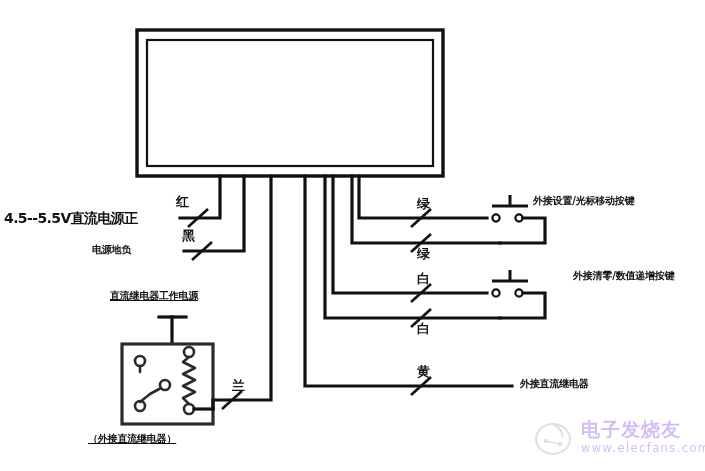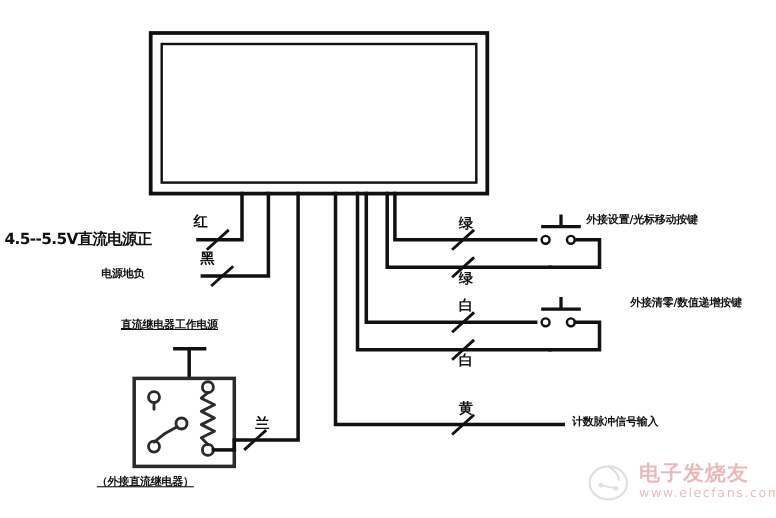--- a/index.html
+++ b/index.html
@@ -100,21 +100,21 @@
     bottom: 4px;
     width: 170px;
     height: 62px;
     opacity: 0.30;
     pointer-events: none;
   }
   .wm-text {
     position: absolute;
     left: 52px;
     font-family: "DejaVu Sans", "Liberation Sans", sans-serif;
-    color: #b91c1c;
+    color: #6d28d9;
     white-space: nowrap;
   }
   .wm-cn {
     top: 12px;
     font-size: 19px;
     font-weight: bold;
     letter-spacing: 1px;
   }
   .wm-url {
     top: 36px;
@@ -227,21 +227,21 @@
   <div class="lbl lbl-cn" style="left:533px; top:196px;">外接设置/光标移动按键</div>
 
   <div class="lbl lbl-color" style="left:417px; top:272px;">白</div>
 
   <div class="lbl lbl-color" style="left:417px; top:322px;">白</div>
 
   <div class="lbl lbl-cn" style="left:533px; top:271px;margin-left:40px;">外接清零/数值递增按键</div>
 
   <div class="lbl lbl-color" style="left:417px; top:365px;">黄</div>
 
-  <div class="lbl lbl-cn" style="left:520px; top:379px;">计数脉冲信号输入</div>
+  <div class="lbl lbl-cn" style="left:520px; top:379px;">外接直流继电器</div>
 
   <div id="watermark">
     <svg width="48" height="48" viewBox="0 0 48 48" style="position:absolute; left:0; top:6px;">
       <ellipse cx="24" cy="28" rx="17" ry="15" fill="none" stroke="#9a9a9a" stroke-width="2"></ellipse>
       <path d="M 24 13 C 30 16 33 20 34 26" fill="none" stroke="#9a9a9a" stroke-width="2"></path>
       <circle cx="17" cy="30" r="2.2" fill="#9a9a9a"></circle>
       <circle cx="31" cy="33" r="2.2" fill="#9a9a9a"></circle>
       <line x1="17" y1="30" x2="31" y2="33" stroke="#9a9a9a" stroke-width="1.6"></line>
     </svg>
     <div class="wm-text wm-cn">电子发烧友</div>

